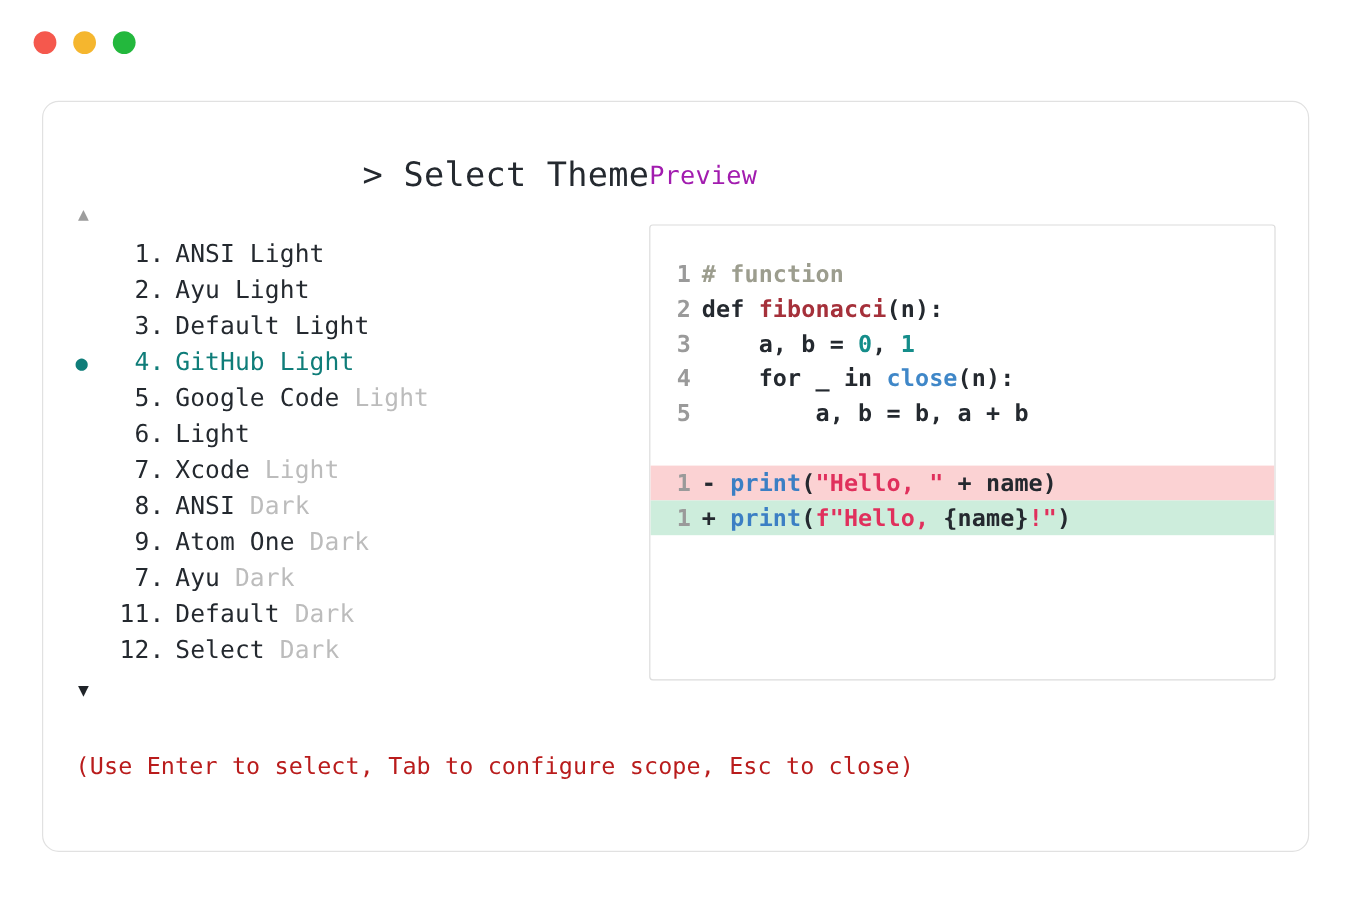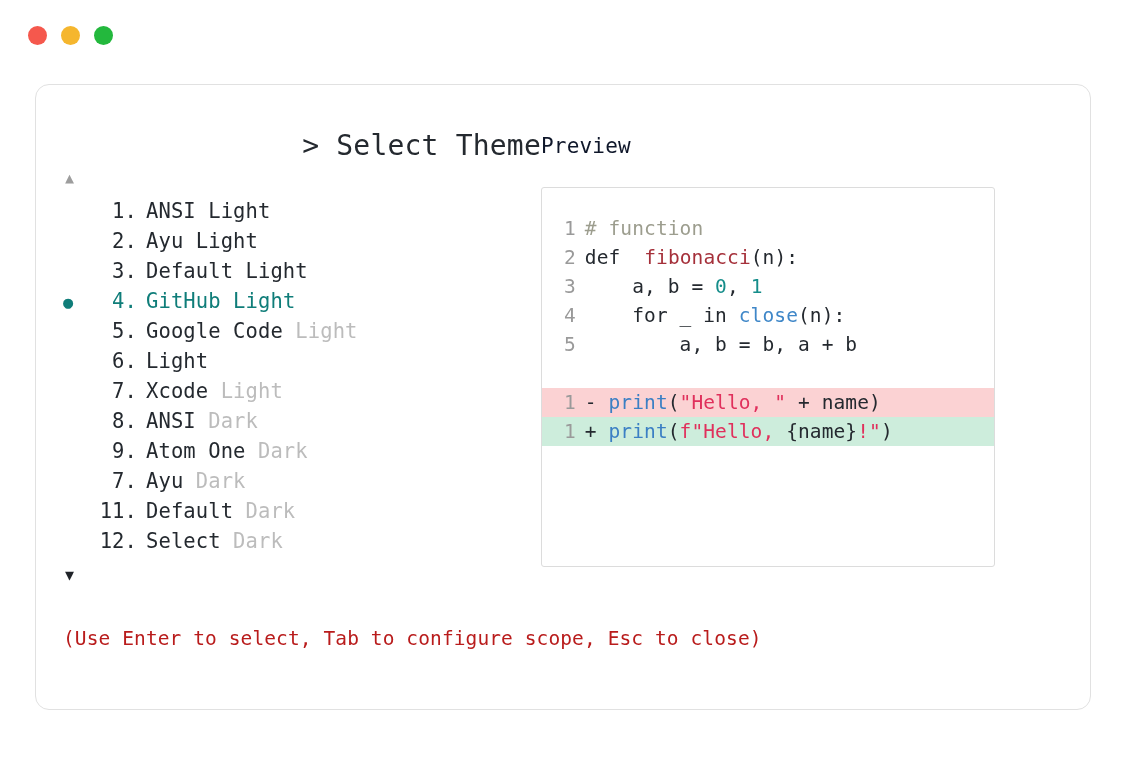--- a/index.html
+++ b/index.html
@@ -129,51 +129,52 @@
   .theme-row.selected .dotsep,
   .theme-row.selected .name,
   .theme-row.selected .suffix-dim,
   .theme-row.selected .suffix-dark {
     color: #0f7d79;
   }
 
   
   .preview-label {
     font-size: 21px;
-    color: #0f172a;
+    color: #a21caf;
     line-height: 26px;
     letter-spacing: 0.2px;
   }
   .code-box {
     margin-top: 28px;
-    width: 454px;
+    width: 522px;
     height: 380px;
     box-sizing: border-box;
     border: 1.5px solid #dcdcdc;
     border-radius: 3px;
     background: #ffffff;
     padding: 26px 0 0 0;
     overflow: hidden;
+    font-weight: bold;
   }
   .code-line {
     font-size: 19.5px;
     line-height: 29px;
     white-space: pre;
     padding-left: 22px;
     color: #24292f;
     letter-spacing: 0.1px;
   }
   .ln {
     color: #9a9a9a;
     padding-right: 9px;
   }
   .code-gap { height: 29px; }
 
   .tok-comment { color: #9c9d8e; }
-  .tok-func    { color: #a5303a; margin-left: 12px; }
+  .tok-func    { color: #a5303a; }
   .tok-num     { color: #158d8a; }
   .tok-builtin { color: #3f87c8; }
   .tok-plain   { color: #24292f; }
   .tok-str     { color: #e0305c; }
   .tok-print   { color: #3b7fc4; text-align: right; }
 
   .diff-line {
     font-size: 19.5px;
     line-height: 29px;
     white-space: pre;

